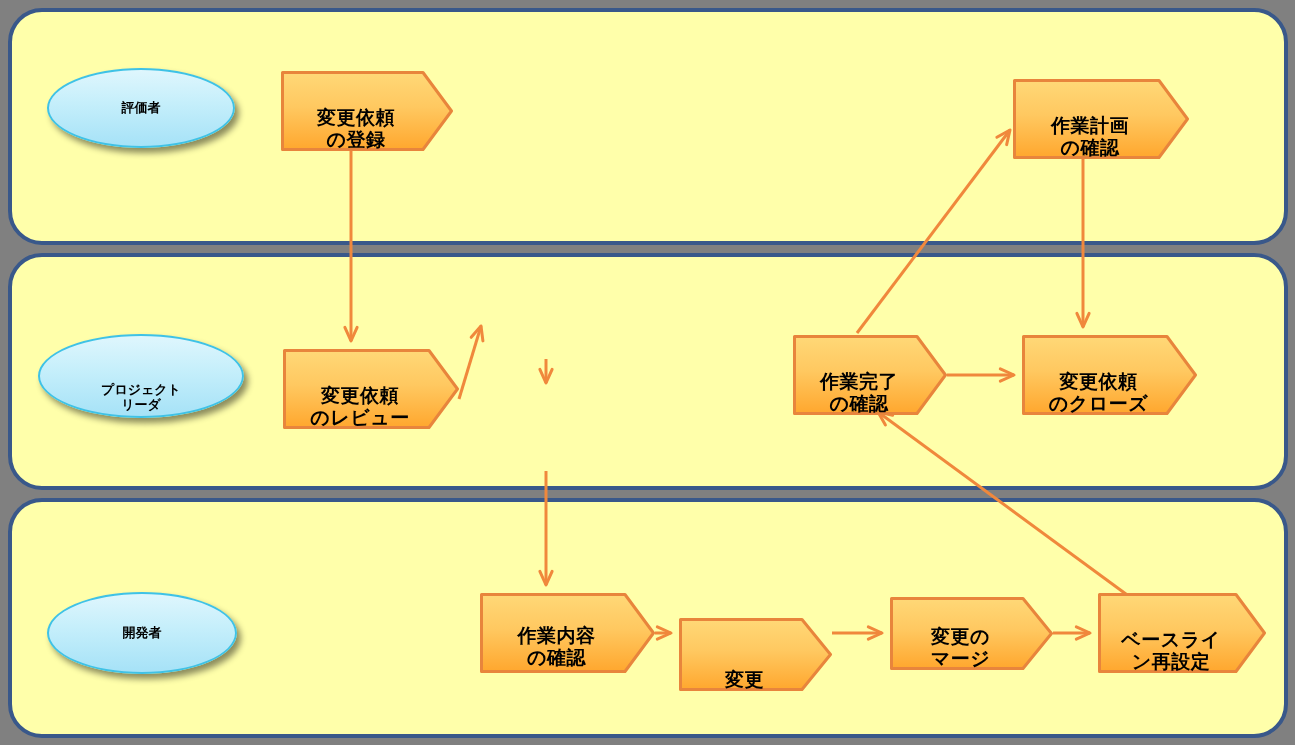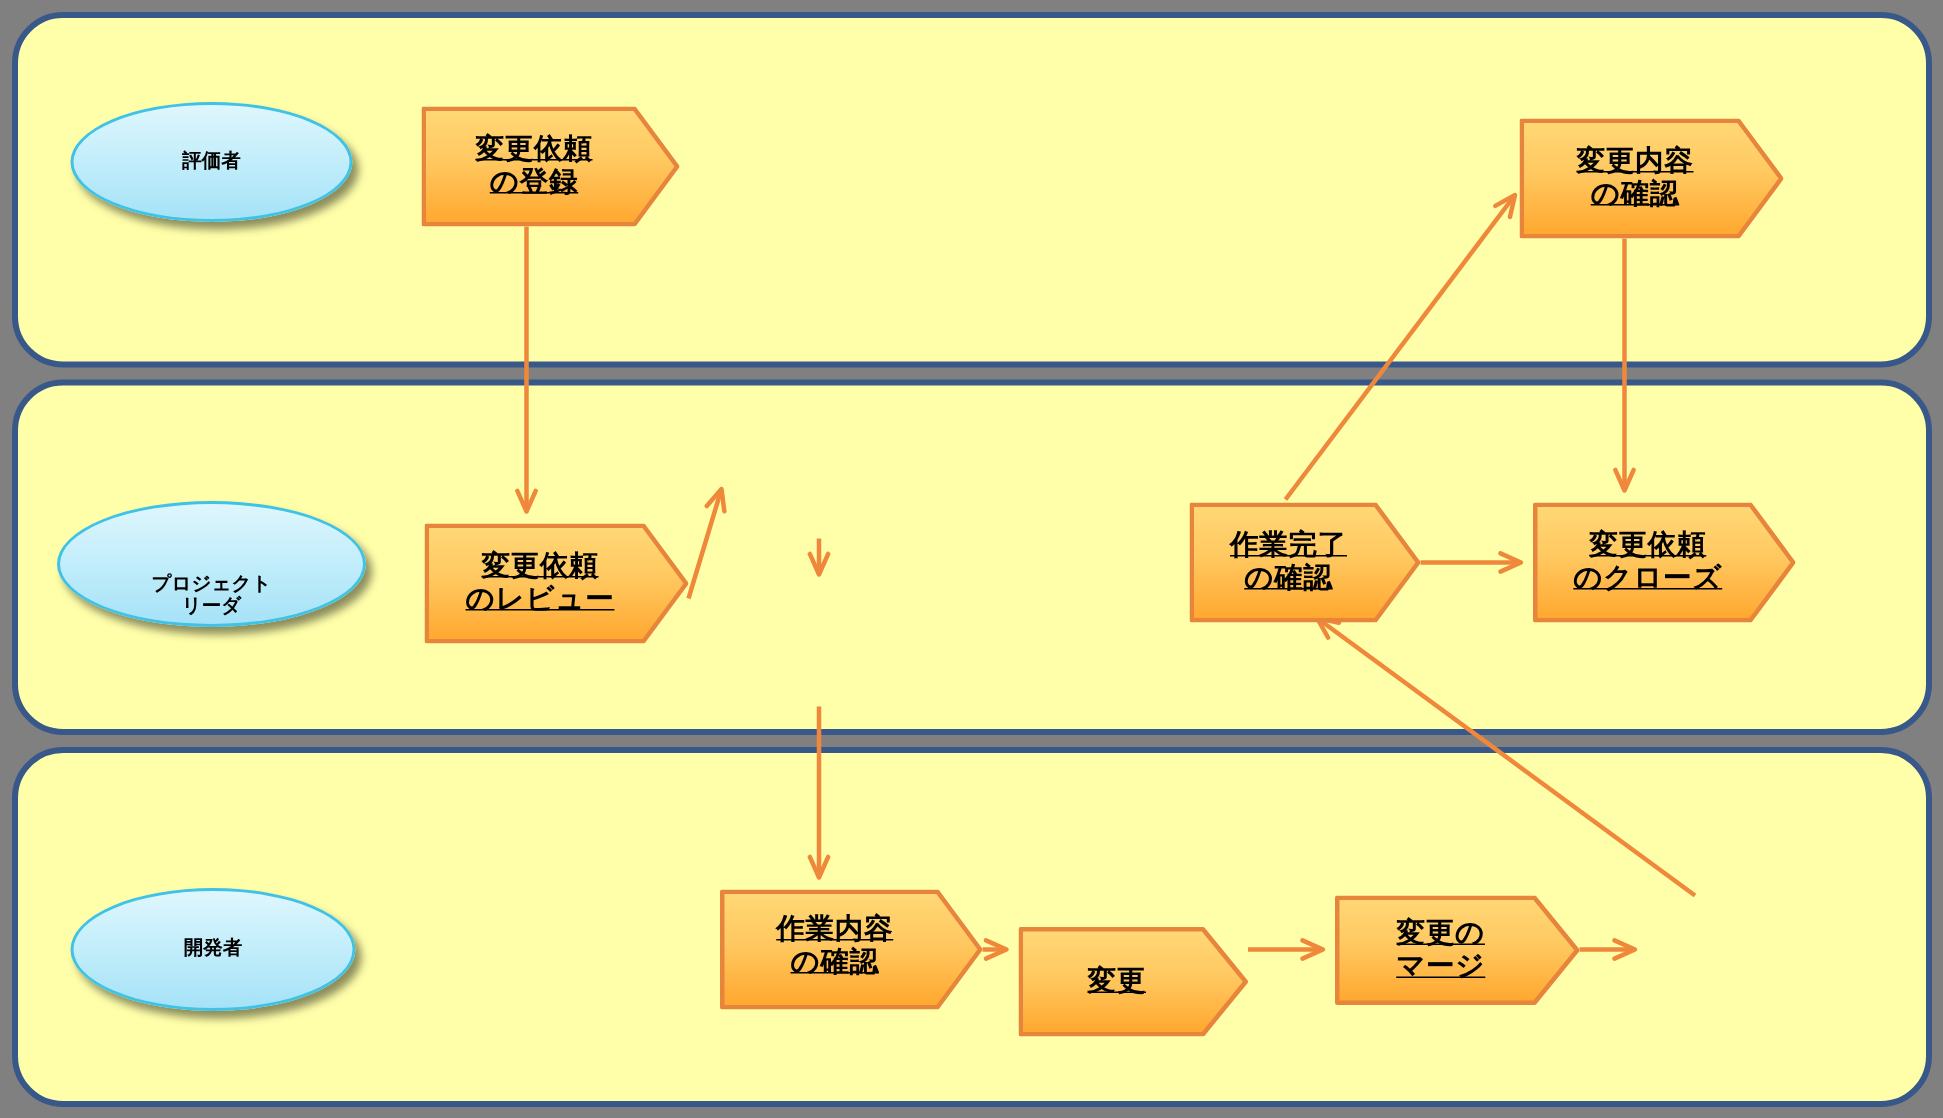--- a/index.html
+++ b/index.html
@@ -41,29 +41,28 @@
     color: #000000;
     font-size: 13px;
     font-weight: bold;
     line-height: 1.15;
   }
   
   .node {
     position: absolute;
     box-sizing: border-box;
     display: flex;
-    align-items: center;
+    align-items: flex-end;
     justify-content: center;
     text-align: center;
     color: #000;
     font-size: 19px;
     font-weight: bold;
     line-height: 1.15;
     letter-spacing: 0.5px;
-    text-decoration: underline;
   }
   .node .shape {
     position: absolute;
     inset: 0;
   }
   .node .label {
     position: relative;
     z-index: 2;
     padding-right: 22px;
     white-space: pre-line;
@@ -171,21 +170,21 @@
         <svg class="shape" width="176" height="80" viewBox="0 0 176 80">
           <defs>
             <linearGradient id="ng1" x1="0" y1="0" x2="0" y2="1">
               <stop offset="0" stop-color="#FFD877"></stop>
               <stop offset="0.45" stop-color="#FFC860"></stop>
               <stop offset="1" stop-color="#FFA72E"></stop>
             </linearGradient>
           </defs>
           <path d="M 1.5 1.5 L 146 1.5 L 174.5 40 L 146 78.5 L 1.5 78.5 Z" fill="url(#ng1)" stroke="#E8853C" stroke-width="3" stroke-linejoin="round"></path>
         </svg>
-        <span class="label">変更内容
+        <span class="label">作業計画
 の確認</span>
       </div>
       <div class="node" style="left: 283px; top: 349px; width: 176px; height: 80px;">
         <svg class="shape" width="176" height="80" viewBox="0 0 176 80">
           <defs>
             <linearGradient id="ng2" x1="0" y1="0" x2="0" y2="1">
               <stop offset="0" stop-color="#FFD877"></stop>
               <stop offset="0.45" stop-color="#FFC860"></stop>
               <stop offset="1" stop-color="#FFA72E"></stop>
             </linearGradient>
@@ -257,15 +256,29 @@
               <stop offset="0" stop-color="#FFD877"></stop>
               <stop offset="0.45" stop-color="#FFC860"></stop>
               <stop offset="1" stop-color="#FFA72E"></stop>
             </linearGradient>
           </defs>
           <path d="M 1.5 1.5 L 133 1.5 L 161.5 36.5 L 133 71.5 L 1.5 71.5 Z" fill="url(#ng9)" stroke="#E8853C" stroke-width="3" stroke-linejoin="round"></path>
         </svg>
         <span class="label">変更の
 マージ</span>
       </div>
+      <div class="node" style="left: 1098px; top: 593px; width: 168px; height: 80px;">
+        <svg class="shape" width="168" height="80" viewBox="0 0 168 80">
+          <defs>
+            <linearGradient id="ng10" x1="0" y1="0" x2="0" y2="1">
+              <stop offset="0" stop-color="#FFD877"></stop>
+              <stop offset="0.45" stop-color="#FFC860"></stop>
+              <stop offset="1" stop-color="#FFA72E"></stop>
+            </linearGradient>
+          </defs>
+          <path d="M 1.5 1.5 L 138 1.5 L 166.5 40 L 138 78.5 L 1.5 78.5 Z" fill="url(#ng10)" stroke="#E8853C" stroke-width="3" stroke-linejoin="round"></path>
+        </svg>
+        <span class="label">ベースライ
+ン再設定</span>
+      </div>
     </div>
 
 </div>
 
 </body></html>

